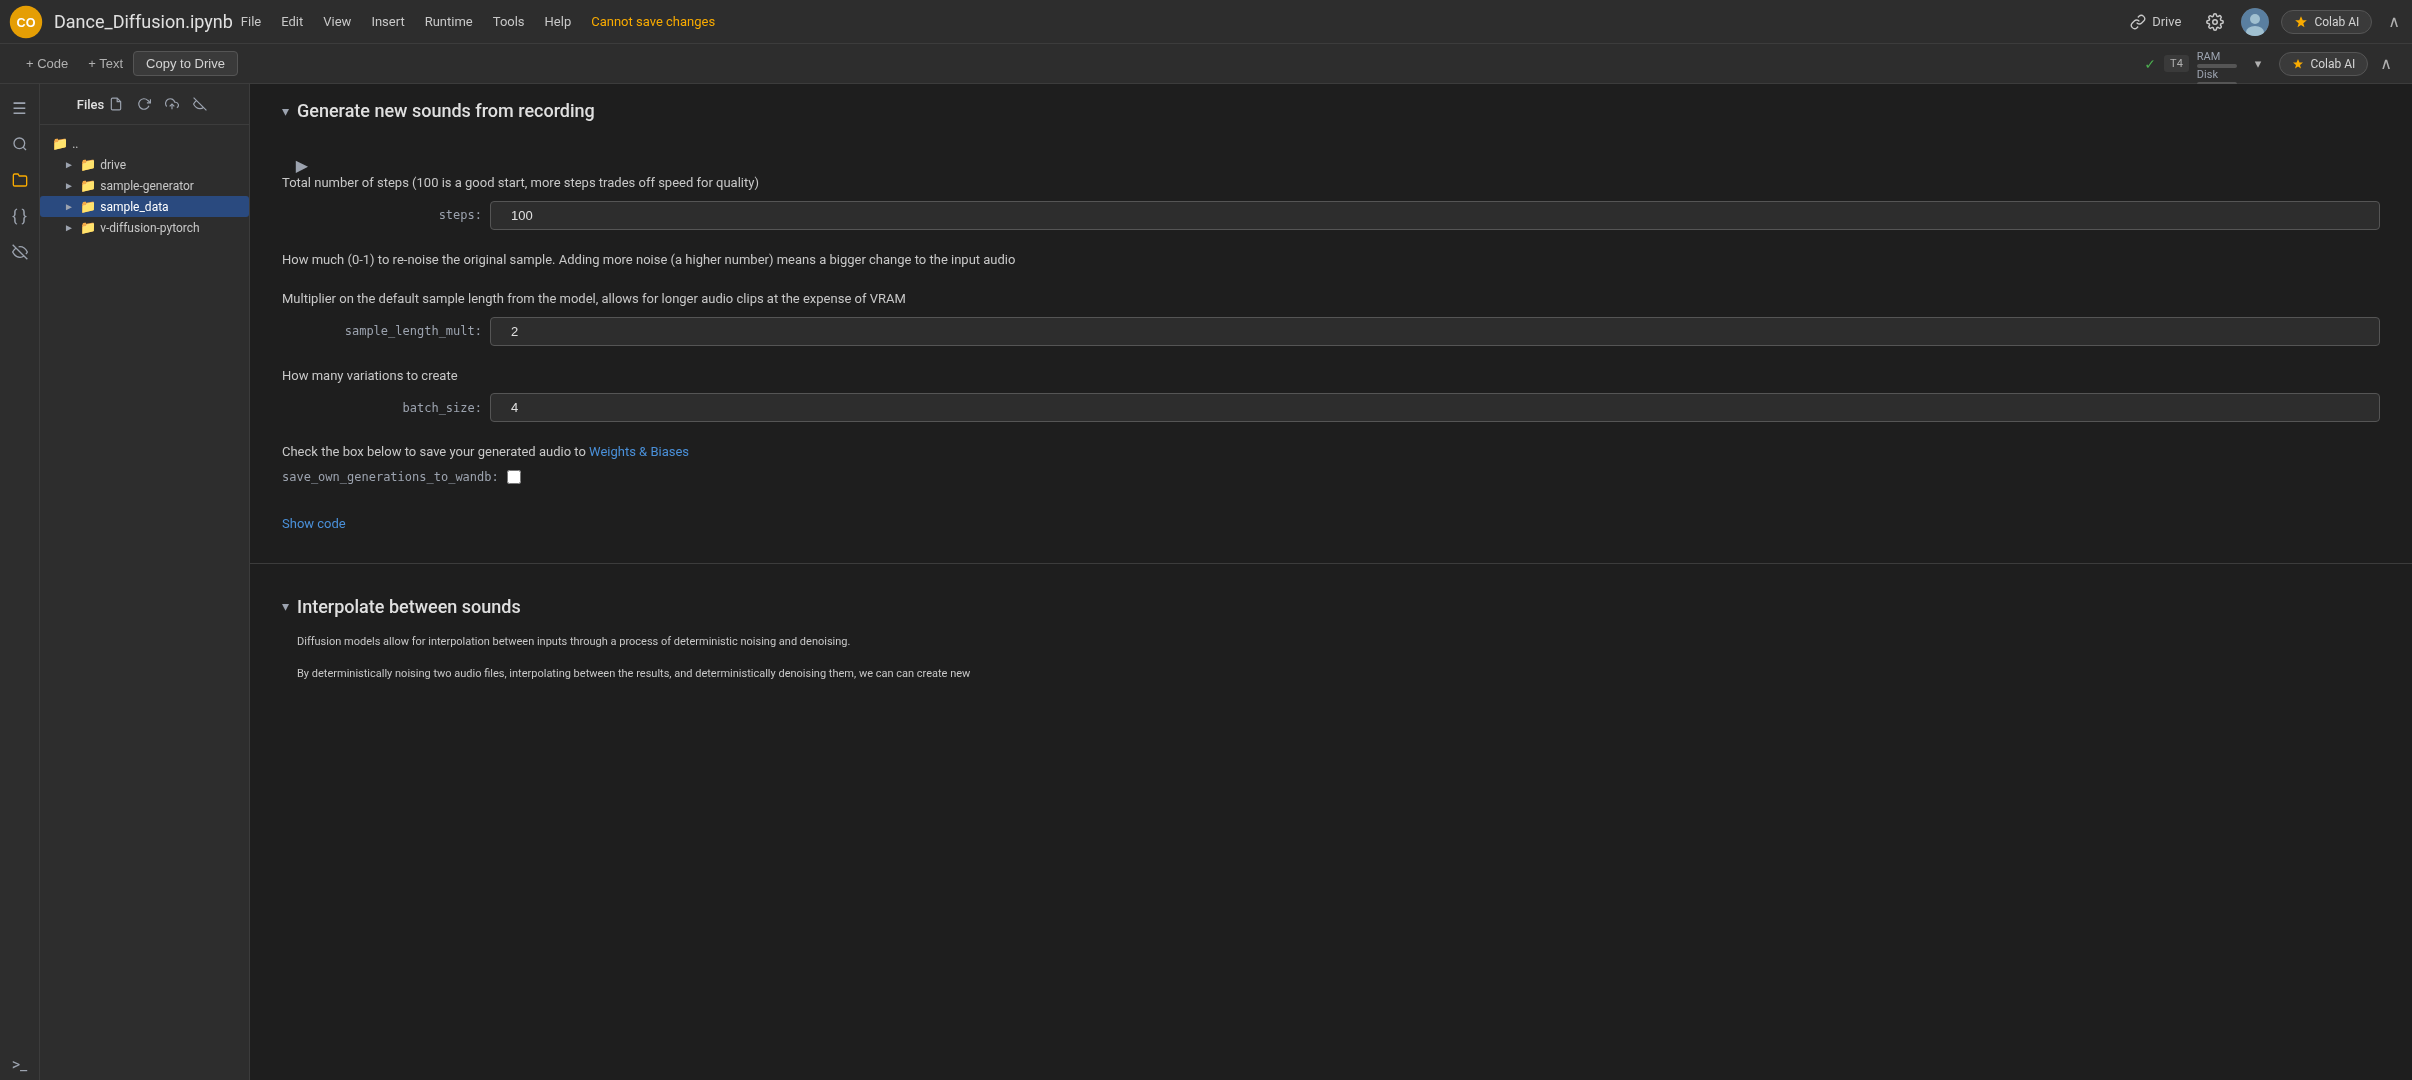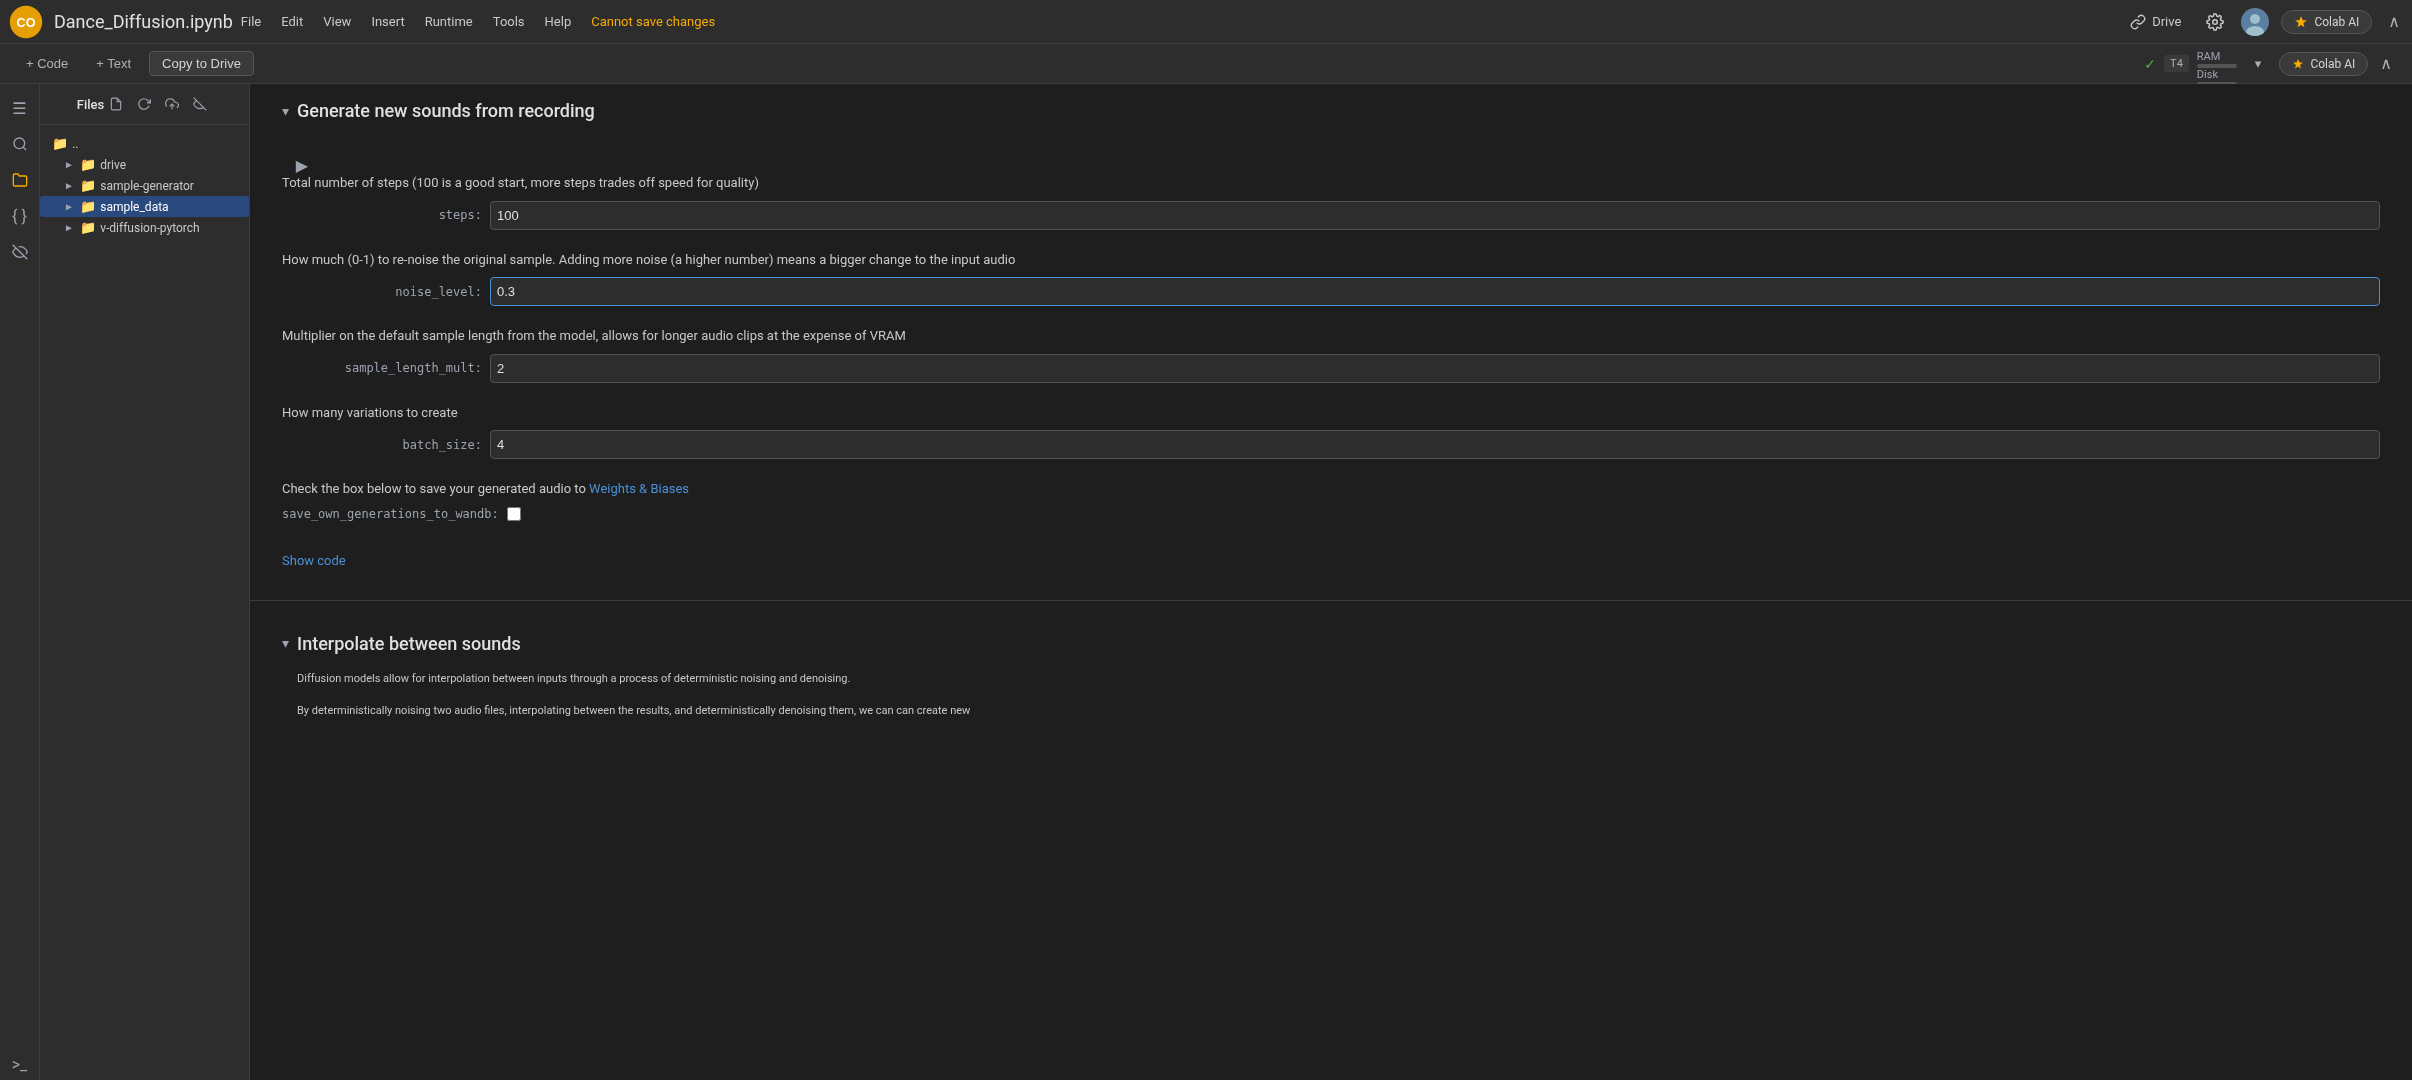--- a/index.html
+++ b/index.html
@@ -90,21 +90,20 @@
     }
 
     
     .toolbar2 {
       background: #2d2d2d;
       height: 40px;
       display: flex;
       align-items: center;
       padding: 0 16px;
       border-bottom: 1px solid #3c3c3c;
-      gap: 8px;
       flex-shrink: 0;
     }
     .toolbar2-btn {
       color: #b0b0b0;
       padding: 4px 10px;
       cursor: pointer;
       font-size: 13px;
       border-radius: 4px;
       display: flex;
       align-items: center;
@@ -307,21 +306,21 @@
       white-space: nowrap;
       margin-right: 8px;
       min-width: 200px;
       text-align: right;
     }
     .form-input {
       background: #2d2d2d;
       border: 1px solid #555;
       color: #e0e0e0;
       font-size: 13px;
-      padding: 6px 6px;
+      padding: 6px 20px;
       border-radius: 4px;
       flex: 1;
       outline: none;
     }
     .form-input.active-border { border-color: #4a90d9; }
 
     .link { color: #4a90d9; text-decoration: none; cursor: pointer; }
 
     .checkbox-row {
       display: flex;
@@ -549,24 +548,20 @@
         <div class="form-description">Total number of steps (100 is a good start, more steps trades off speed for quality)</div>
         <div class="form-row">
           <span class="form-label">steps:</span>
           <input class="form-input" type="text" value="100" style="">
         </div>
       </div>
 
       
       <div class="form-section">
         <div class="form-description">How much (0-1) to re-noise the original sample. Adding more noise (a higher number) means a bigger change to the input audio</div>
-        <div class="form-row">
-          <span class="form-label">noise_level:</span>
-          <input class="form-input active-border" type="text" value="0.3" style="">
-        </div>
       </div>
 
       
       <div class="form-section">
         <div class="form-description">Multiplier on the default sample length from the model, allows for longer audio clips at the expense of VRAM</div>
         <div class="form-row">
           <span class="form-label">sample_length_mult:</span>
           <input class="form-input" type="text" value="2" style="">
         </div>
       </div>

